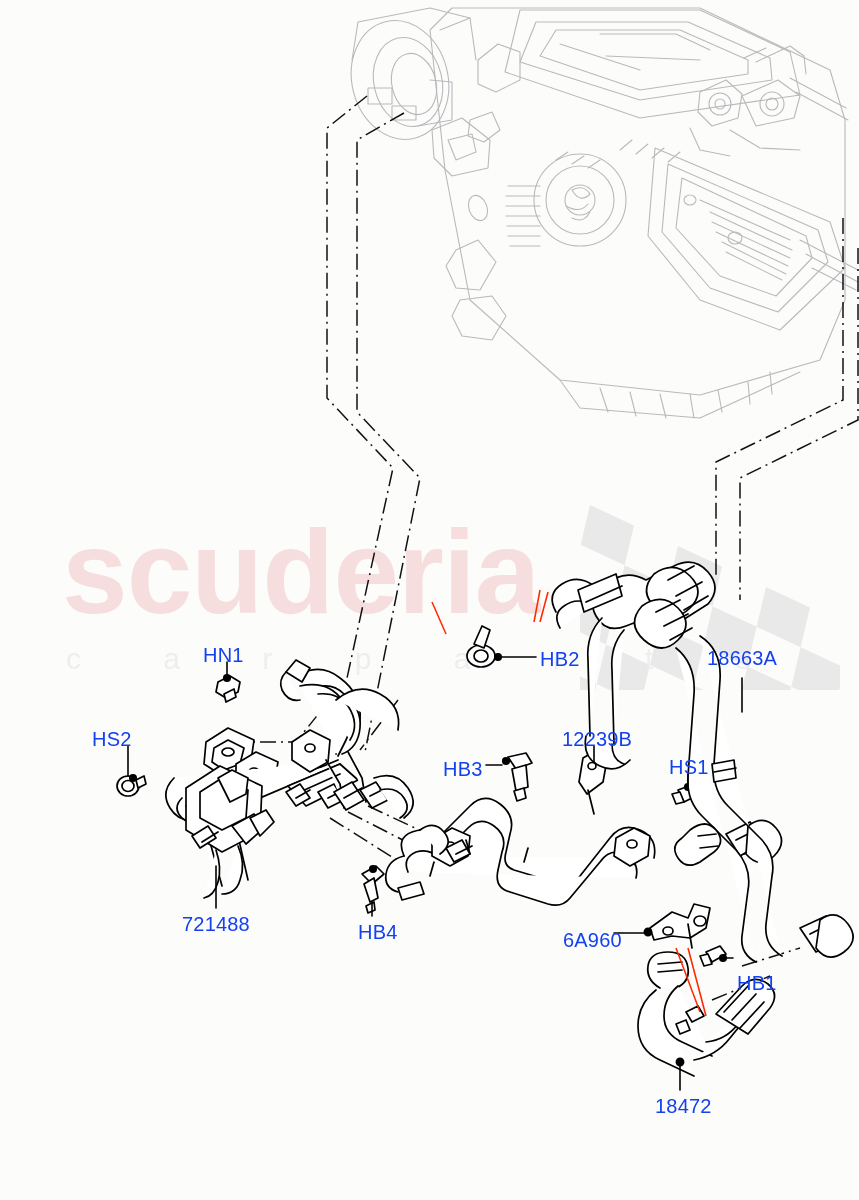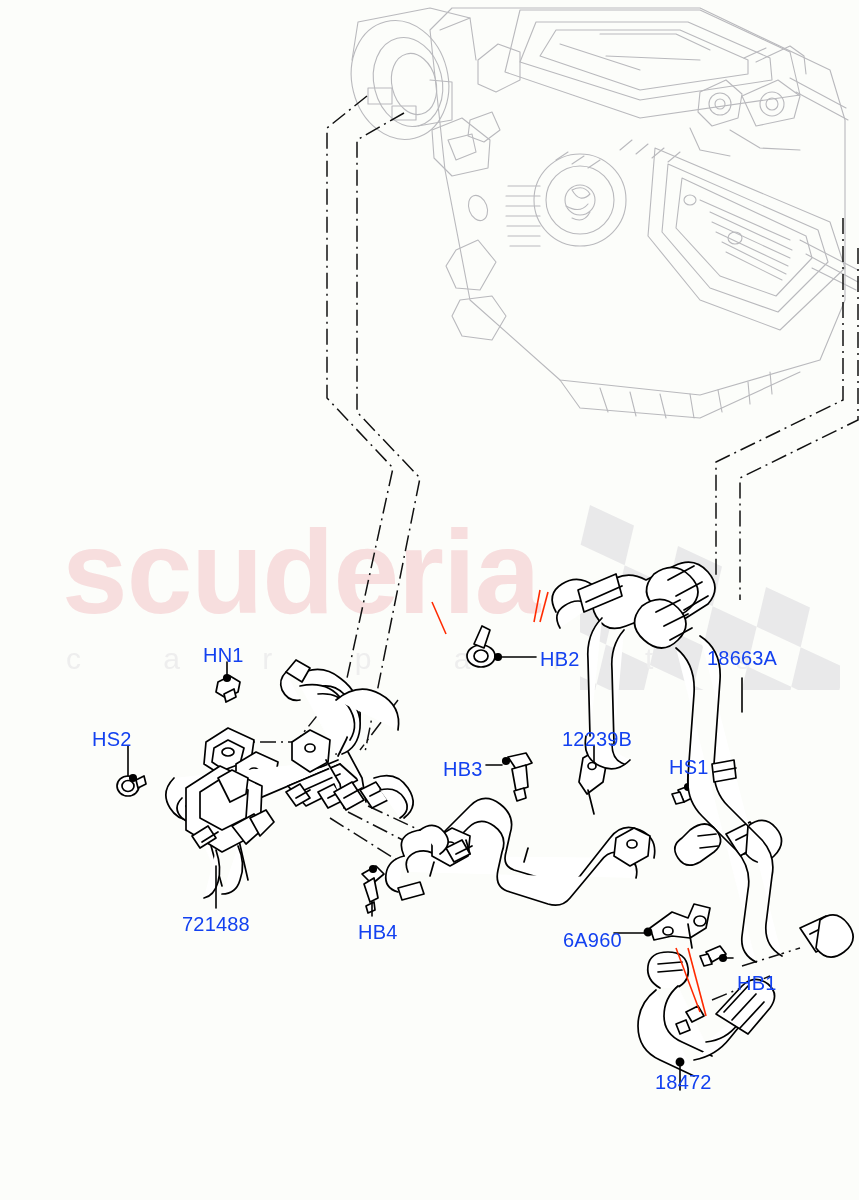--- a/index.html
+++ b/index.html
@@ -469,15 +469,15 @@
   <div class="lbl" style="left:540px;top:649px;">HB2</div>
   <div class="lbl" style="left:707px;top:648px;">18663A</div>
   <div class="lbl" style="left:92px;top:729px;">HS2</div>
   <div class="lbl" style="left:562px;top:729px;">12239B</div>
   <div class="lbl" style="left:443px;top:759px;">HB3</div>
   <div class="lbl" style="left:669px;top:757px;text-align:center;">HS1</div>
   <div class="lbl" style="left:182px;top:914px;">721488</div>
   <div class="lbl" style="left:358px;top:922px;">HB4</div>
   <div class="lbl" style="left:563px;top:930px;text-align:right;">6A960</div>
   <div class="lbl" style="left:737px;top:973px;">HB1</div>
-  <div class="lbl" style="left:655px;top:1072px;">18472</div>
+  <div class="lbl" style="left:655px;top:1096px;">18472</div>
 
 </div>
 
 </body></html>

